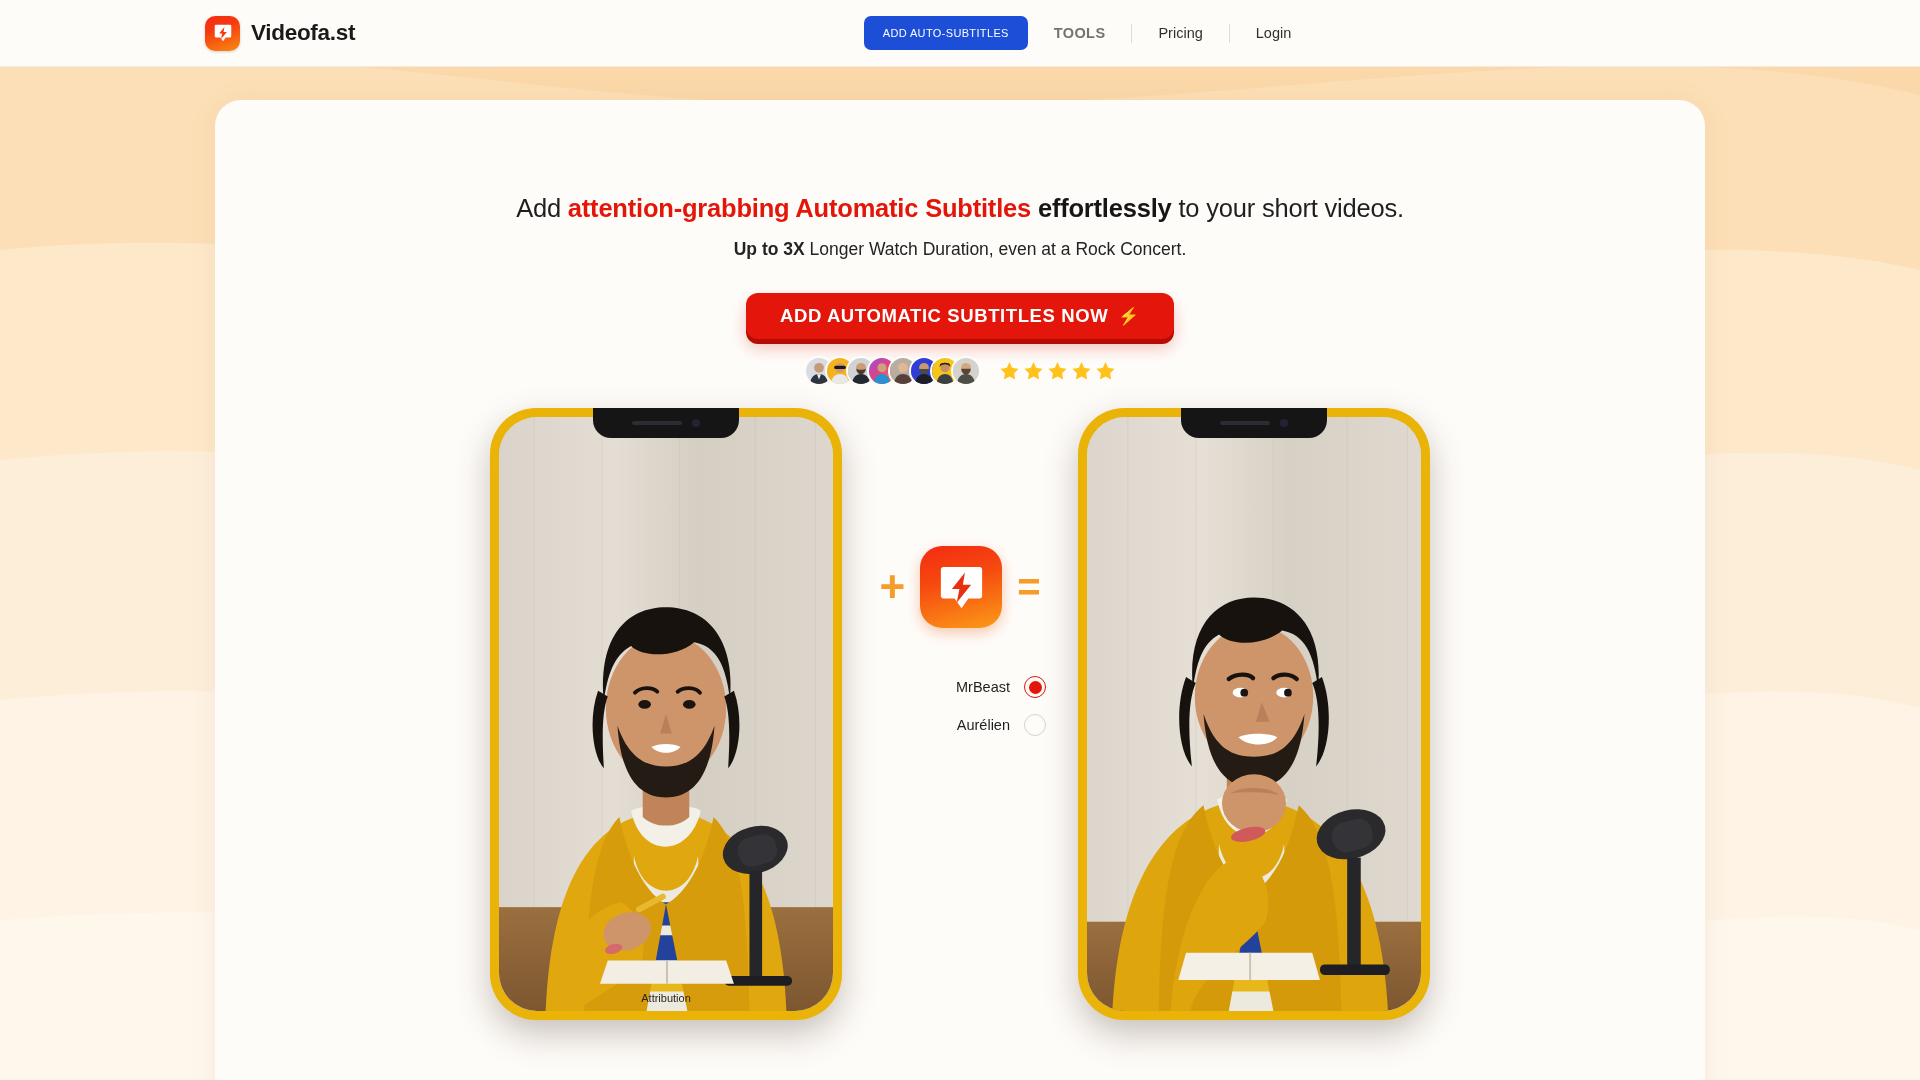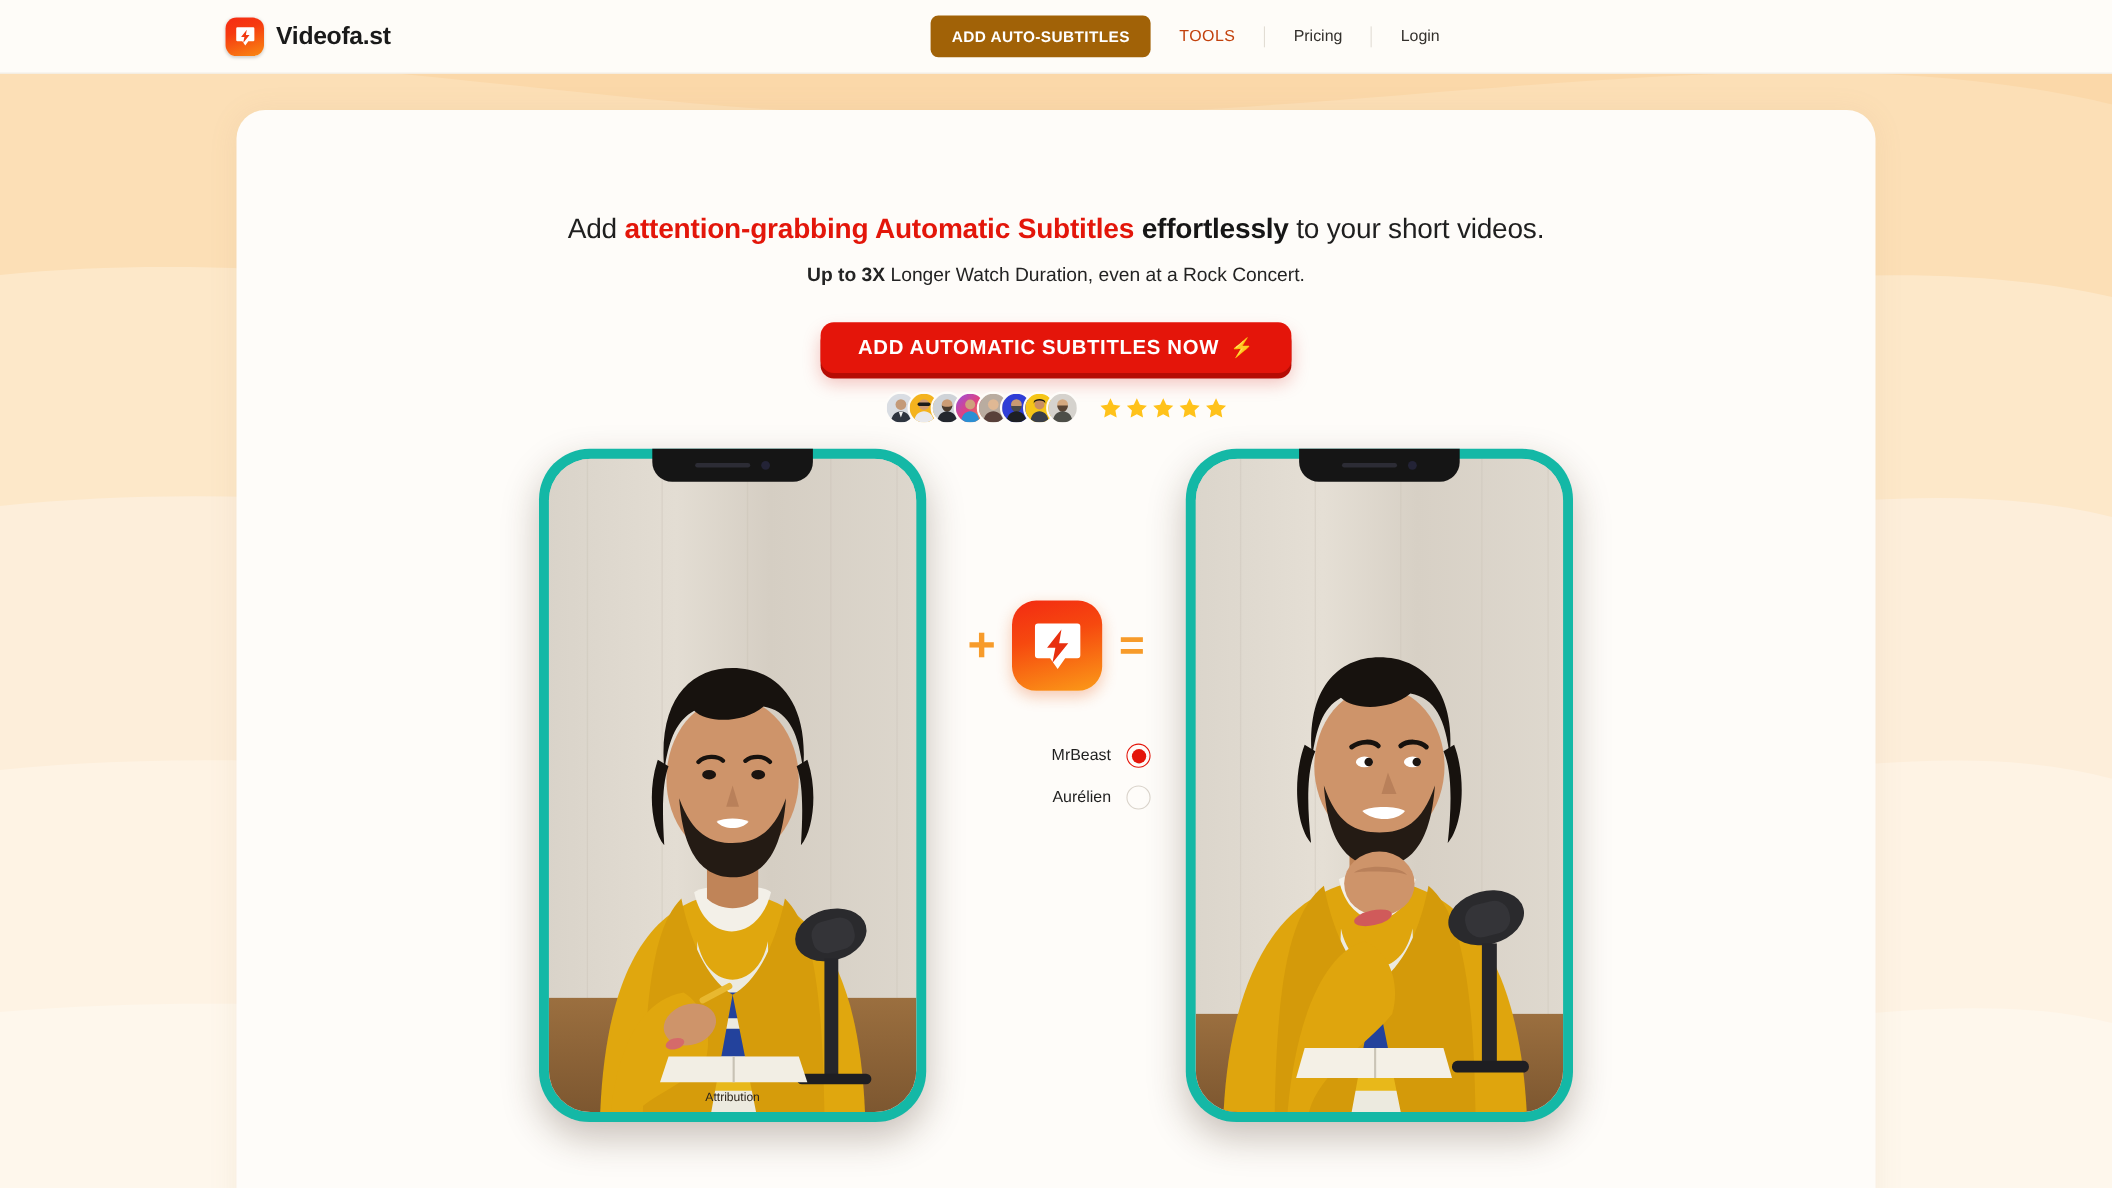--- a/index.html
+++ b/index.html
@@ -44,27 +44,27 @@
   }
   .brand-name .tld { font-weight:700;text-align:right; }
 
   .nav-center {
     display:flex; align-items:center;
     margin-left:auto; margin-right:auto;
     transform:translateX(-60px);
     gap:0;
   }
   .nav-cta {
-    background:#a16207; color:#fff;
-    font-size:14px; font-weight:700; letter-spacing:0.35px;
+    background:#1d4ed8; color:#fff;
+    font-size:11px; font-weight:400; letter-spacing:0.35px;
     padding:11px 19px; border-radius:7px; border:none;
     cursor:pointer; white-space:nowrap;
   }
   .nav-tools {
-    font-size:14.5px; font-weight:400; color:#c2410c;
+    font-size:14.5px; font-weight:700; color:#737373;
     letter-spacing:0.4px; margin-left:26px; cursor:pointer;
     white-space:nowrap;
   }
   .nav-sep { width:1px; height:19px; background:#e2ddd4; margin:0 26px; }
   .nav-link {
     font-size:14.5px; color:#33302c; cursor:pointer; white-space:nowrap;
     font-weight:400;
   }
 
   
@@ -130,21 +130,21 @@
   
   .phones {
     margin-top:22px;
     display:flex; align-items:flex-start; justify-content:center;
     gap:0;
     position:relative;
   }
   .phone {
     width:352px; height:612px;
     border-radius:46px;
-    background:#14b8a6;
+    background:#eab308;
     padding:9px;
     box-shadow:0 14px 34px rgba(60,40,20,.28);
     position:relative; flex:0 0 auto;
   }
   .phone-screen {
     width:100%; height:100%; border-radius:38px;
     overflow:hidden; position:relative; background:#d8d2c8;
   }
   .phone-screen svg { display:block; width:100%; height:100%; }
   .notch {

